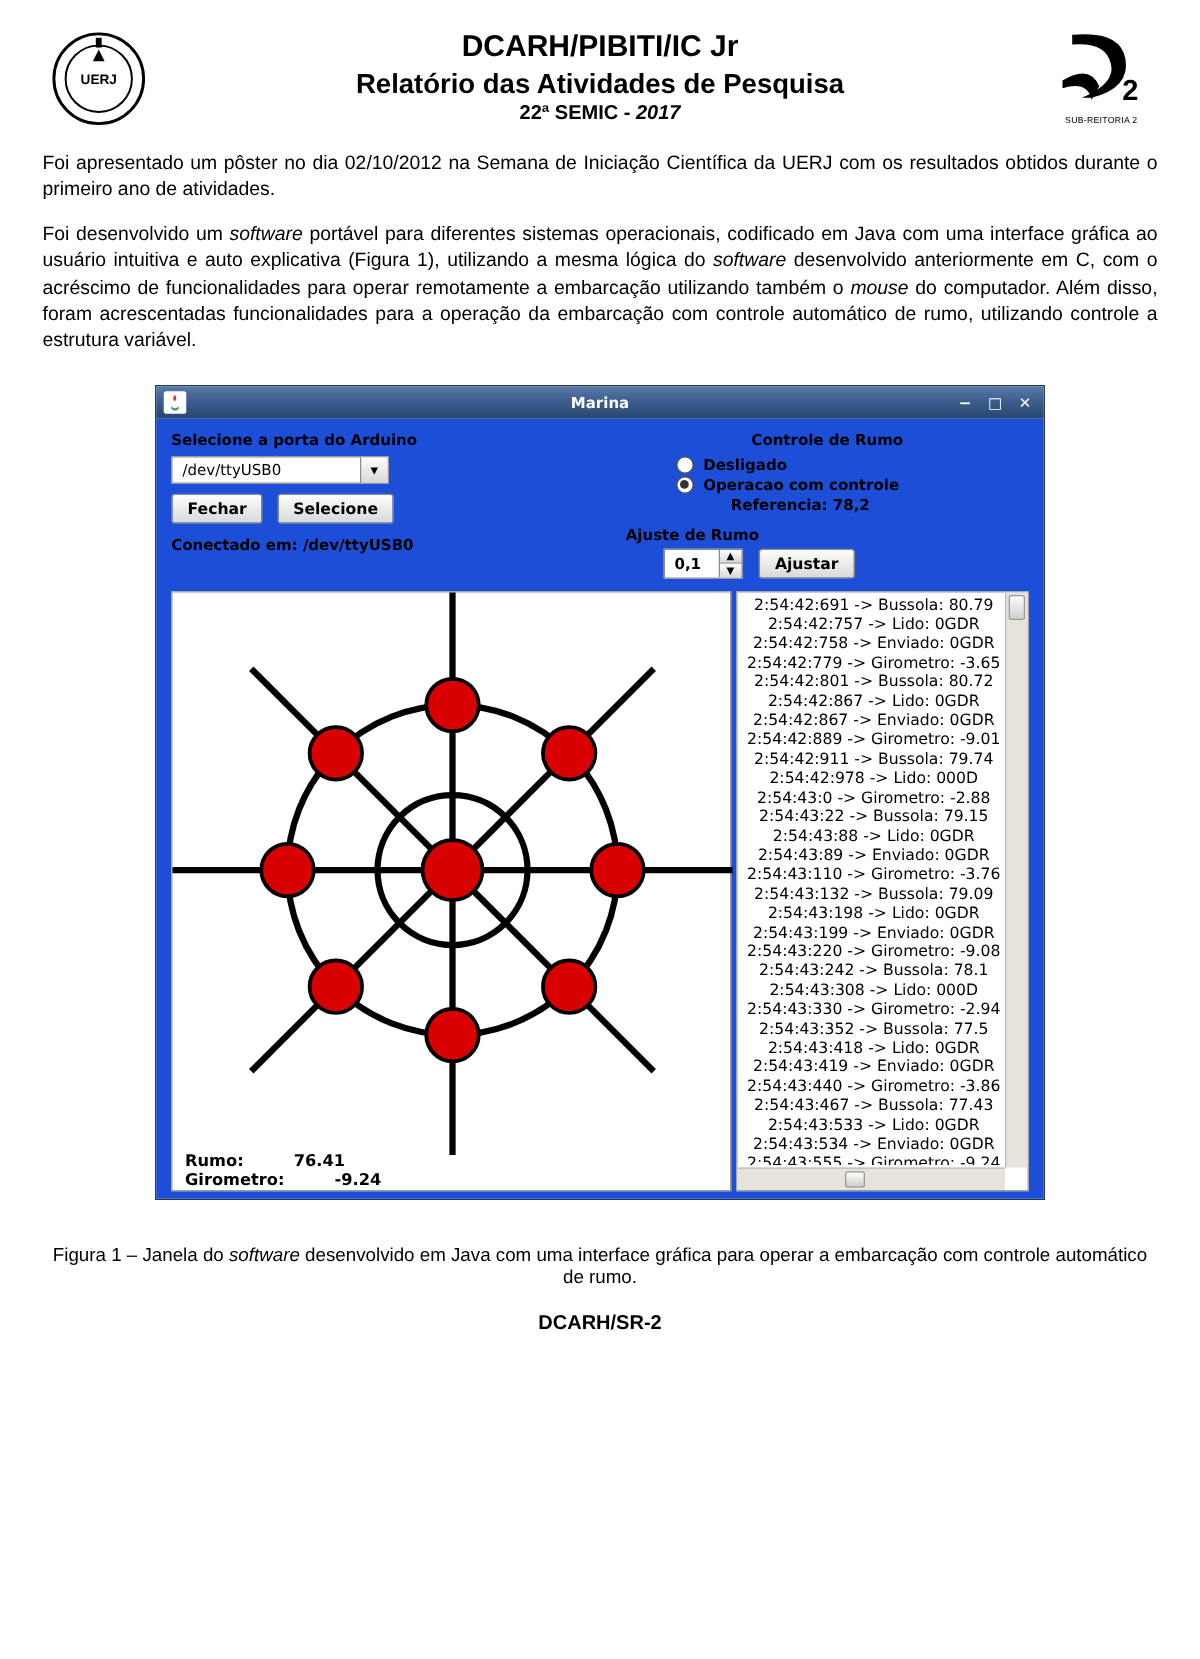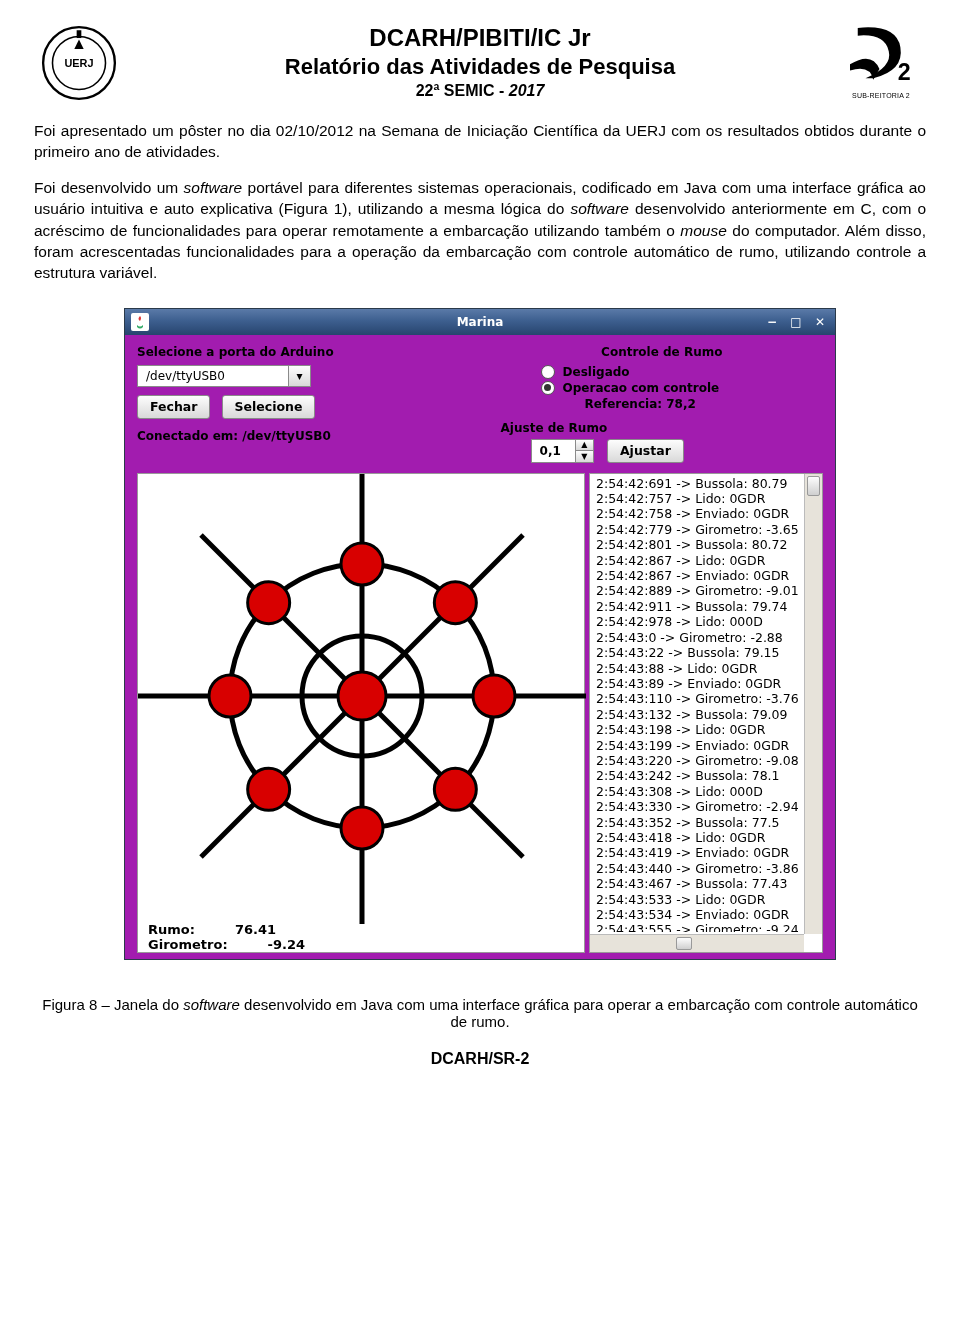--- a/index.html
+++ b/index.html
@@ -36,21 +36,21 @@
     display: flex; align-items: center;
     font-size: 12px; font-weight: bold;
     position: relative;
   }
   .titlebar .java-icon { width: 18px; height:18px; margin:0 6px; background:#fff; border-radius:2px; display:flex;align-items:center;justify-content:center; }
   .titlebar .java-icon svg{width:12px;height:14px;}
   .titlebar .title { position:absolute; left:0; right:0; text-align:center; pointer-events:none; }
   .titlebar .win-controls { margin-left:auto; display:flex; gap:6px; padding-right:6px; }
   .win-btn { width:18px;height:16px;color:#fff;font-size:12px;display:flex;align-items:center;justify-content:center;}
 
-  .app-body { background:#a21caf; padding:10px 12px 6px 12px; }
+  .app-body { background:#1d4ed8; padding:10px 12px 6px 12px; }
   .top-row { display:flex; }
   .left-panel { width: 53%; }
   .right-panel { width: 47%; }
   .lbl { font-size:12px; font-weight:bold; margin-bottom:6px; }
   .combo {
     display:inline-flex; align-items:center; background:#fff;
     border:1px solid #8a8a8a; height:22px; font-size:12px;
   }
   .combo .val { padding:0 8px; min-width:150px; }
   .combo .arrow {
@@ -82,21 +82,21 @@
   .wheel-box{width:448px;height:480px;background:#fff;border:1px solid #999;position:relative;}
   .wheel-svg{position:absolute;left:0;top:0;}
   .readouts{position:absolute;bottom:0;left:10px;font-size:13px;font-weight:bold;}
   .readouts span{display:inline-block;margin-right:40px;}
 
   .log-box{flex:1;margin-left:4px;background:#fff;border:1px solid #999;height:480px;position:relative;font-family:"DejaVu Sans",Verdana,sans-serif;font-size:12.5px;}
   .log-scroll-v{position:absolute;right:0;top:0;bottom:18px;width:18px;background:#e7e3da;border-left:1px solid #bbb;}
   .thumb-v{position:absolute;left:2px;right:2px;top:2px;height:20px;background:linear-gradient(#fdfdfd,#cfcfcf);border:1px solid #999;border-radius:2px;}
   .log-scroll-h{position:absolute;left:0;right:18px;bottom:0;height:18px;background:#e7e3da;border-top:1px solid #bbb;}
   .thumb-h{position:absolute;top:2px;bottom:2px;left:40%;width:16px;background:linear-gradient(#fdfdfd,#cfcfcf);border:1px solid #999;border-radius:2px;}
-  .log-lines{position:absolute;left:6px;top:2px;right:20px;bottom:20px;overflow:hidden;white-space:nowrap;line-height:15.4px;}
+  .log-lines{position:absolute;left:6px;top:2px;right:20px;bottom:20px;overflow:hidden;white-space:nowrap;line-height:15.4px;text-align:center;}
 
   .fig-caption{font-size:15px;text-align:center;margin-top:36px;}
   .footer{text-align:center;font-weight:bold;font-style:italic;font-size:16px;margin-top:20px;}
   .footer .up{font-style:normal;}
 </style>
 </head>
 <body>
 
 <div class="page">
   <div class="header">
@@ -266,19 +266,19 @@
             <div class="log-scroll-h">
                 <div class="thumb-h"></div>
               </div>
           </div>
         </div>
       </div>
     </div>
   </div>
 
   <div class="fig-caption">
-    <span>Figura 8 – Janela do </span><span class="ital">software</span><span> desenvolvido em Java com uma interface gráfica para operar a embarcação com controle automático de rumo.</span>
+    <span>Figura 1 – Janela do </span><span class="ital">software</span><span> desenvolvido em Java com uma interface gráfica para operar a embarcação com controle automático de rumo.</span>
   </div>
 
   <div class="footer">
     <span class="up">DCARH/SR-2</span>
   </div>
 </div>
 
 </body></html>

